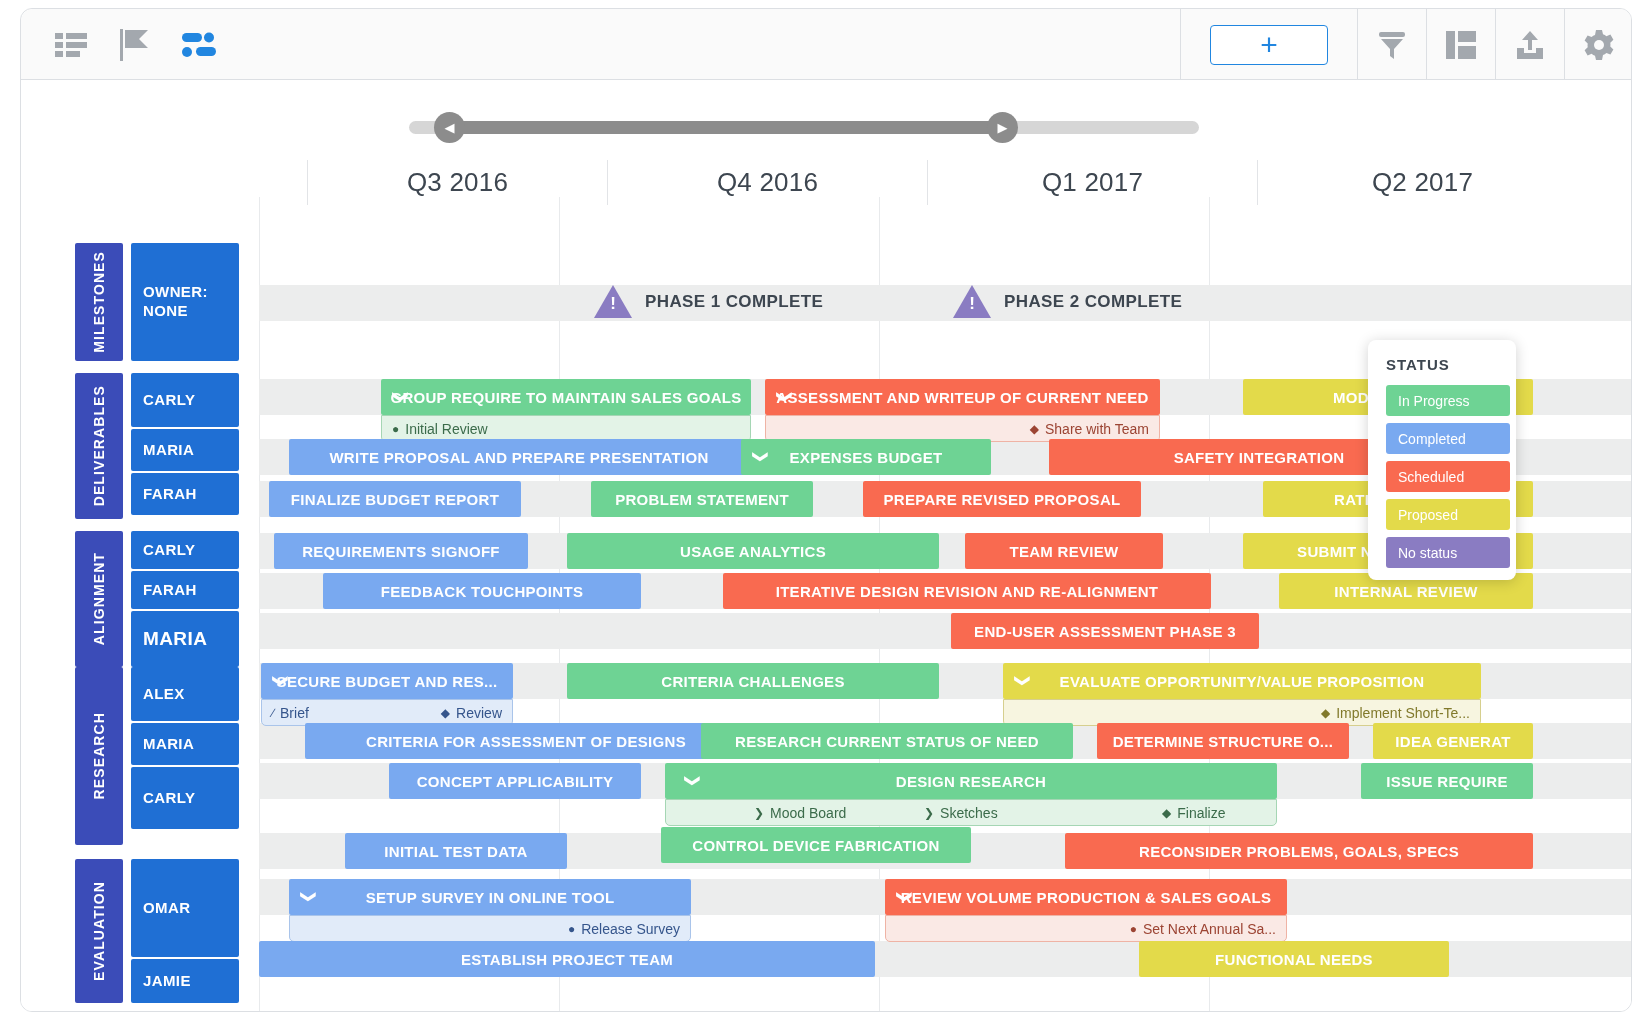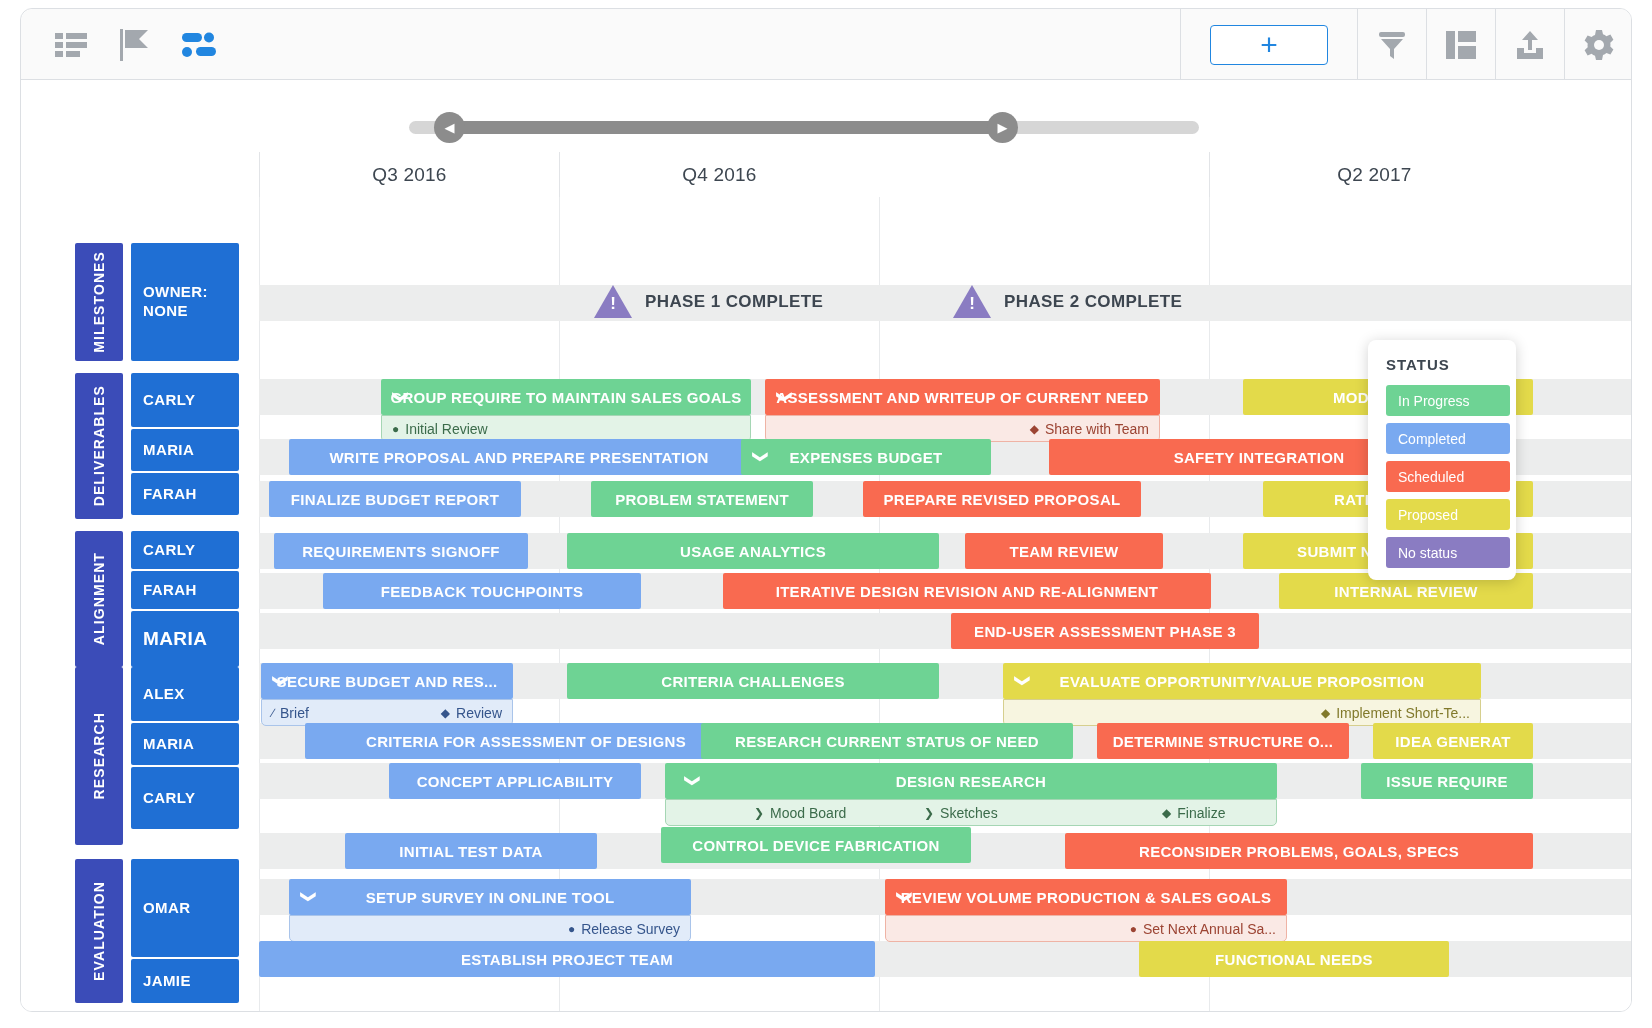--- a/index.html
+++ b/index.html
@@ -80,24 +80,24 @@
   #slider-handle-left { left: 25px; }
   #slider-handle-right { left: 578px; }
   .sl-arrow { font-size: 13px; color: #fff; line-height: 1; }
 
   
   #chart { position: absolute; left: 0; top: 143px; width: 1612px; height: 861px; background:#fff; }
 
   
   #qheader { position: absolute; left: 238px; top: 0; width: 1374px; height: 45px; }
   .q-cell {
-    position: absolute; top: 0; height: 45px;
+    position: absolute; top: 8px; height: 45px;
     border-left: 1px solid #e2e4e7;
     display: flex; align-items: center; justify-content: center;
-    font-size: 19px; color: #3d4650; letter-spacing: .2px;
+    font-size: 26px; color: #3d4650; letter-spacing: .2px; margin-left: 48px;
   }
 
   
   #body { position: absolute; left: 0; top: 45px; width: 1612px; height: 816px; }
 
   
   .vline { position: absolute; top: 0; width: 1px; height: 816px; background: #e8eaec; }
 
   
   .grp {
@@ -280,20 +280,21 @@
         <span class="sl-arrow">▶</span>
       </div>
     </div>
   </div>
 
   <div id="chart">
 
     <div id="qheader">
       <div class="q-cell" style="left:0px;width:300px;">Q3 2016</div>
       <div class="q-cell" style="left:300px;width:320px;">Q4 2016</div>
+      <div class="q-cell" style="left:620px;width:330px;">Q1 2017</div>
       <div class="q-cell" style="left:950px;width:330px;">Q2 2017</div>
     </div>
 
     <div id="body">
 
       <div class="vline" style="left:238px;"></div>
       <div class="vline" style="left:538px;"></div>
       <div class="vline" style="left:858px;"></div>
       <div class="vline" style="left:1188px;"></div>
 
@@ -497,21 +498,21 @@
       <div class="grp" style="top:662px;height:144px;">
         <span>EVALUATION</span>
       </div>
       <div class="own" style="top:662px;height:98px;">OMAR</div>
       <div class="own" style="top:762px;height:44px;">JAMIE</div>
 
       <div class="stripe" style="top:636px;height:36px;"></div>
       <div class="stripe" style="top:682px;height:36px;"></div>
       <div class="stripe" style="top:744px;height:36px;"></div>
 
-      <div class="bar bar-blue" style="left:324px;top:636px;width:252px;align-items:center;">
+      <div class="bar bar-blue" style="left:324px;top:636px;width:222px;align-items:center;">
         <span>INITIAL TEST DATA</span>
       </div>
       <div class="bar bar-green" style="left:640px;top:630px;width:310px;">
         <span>CONTROL DEVICE FABRICATION</span>
       </div>
       <div class="bar bar-red" style="left:1044px;top:636px;width:468px;">
         <span>RECONSIDER PROBLEMS, GOALS, SPECS</span>
       </div>
 
       <div class="bar bar-blue" style="left:268px;top:682px;width:402px;">

